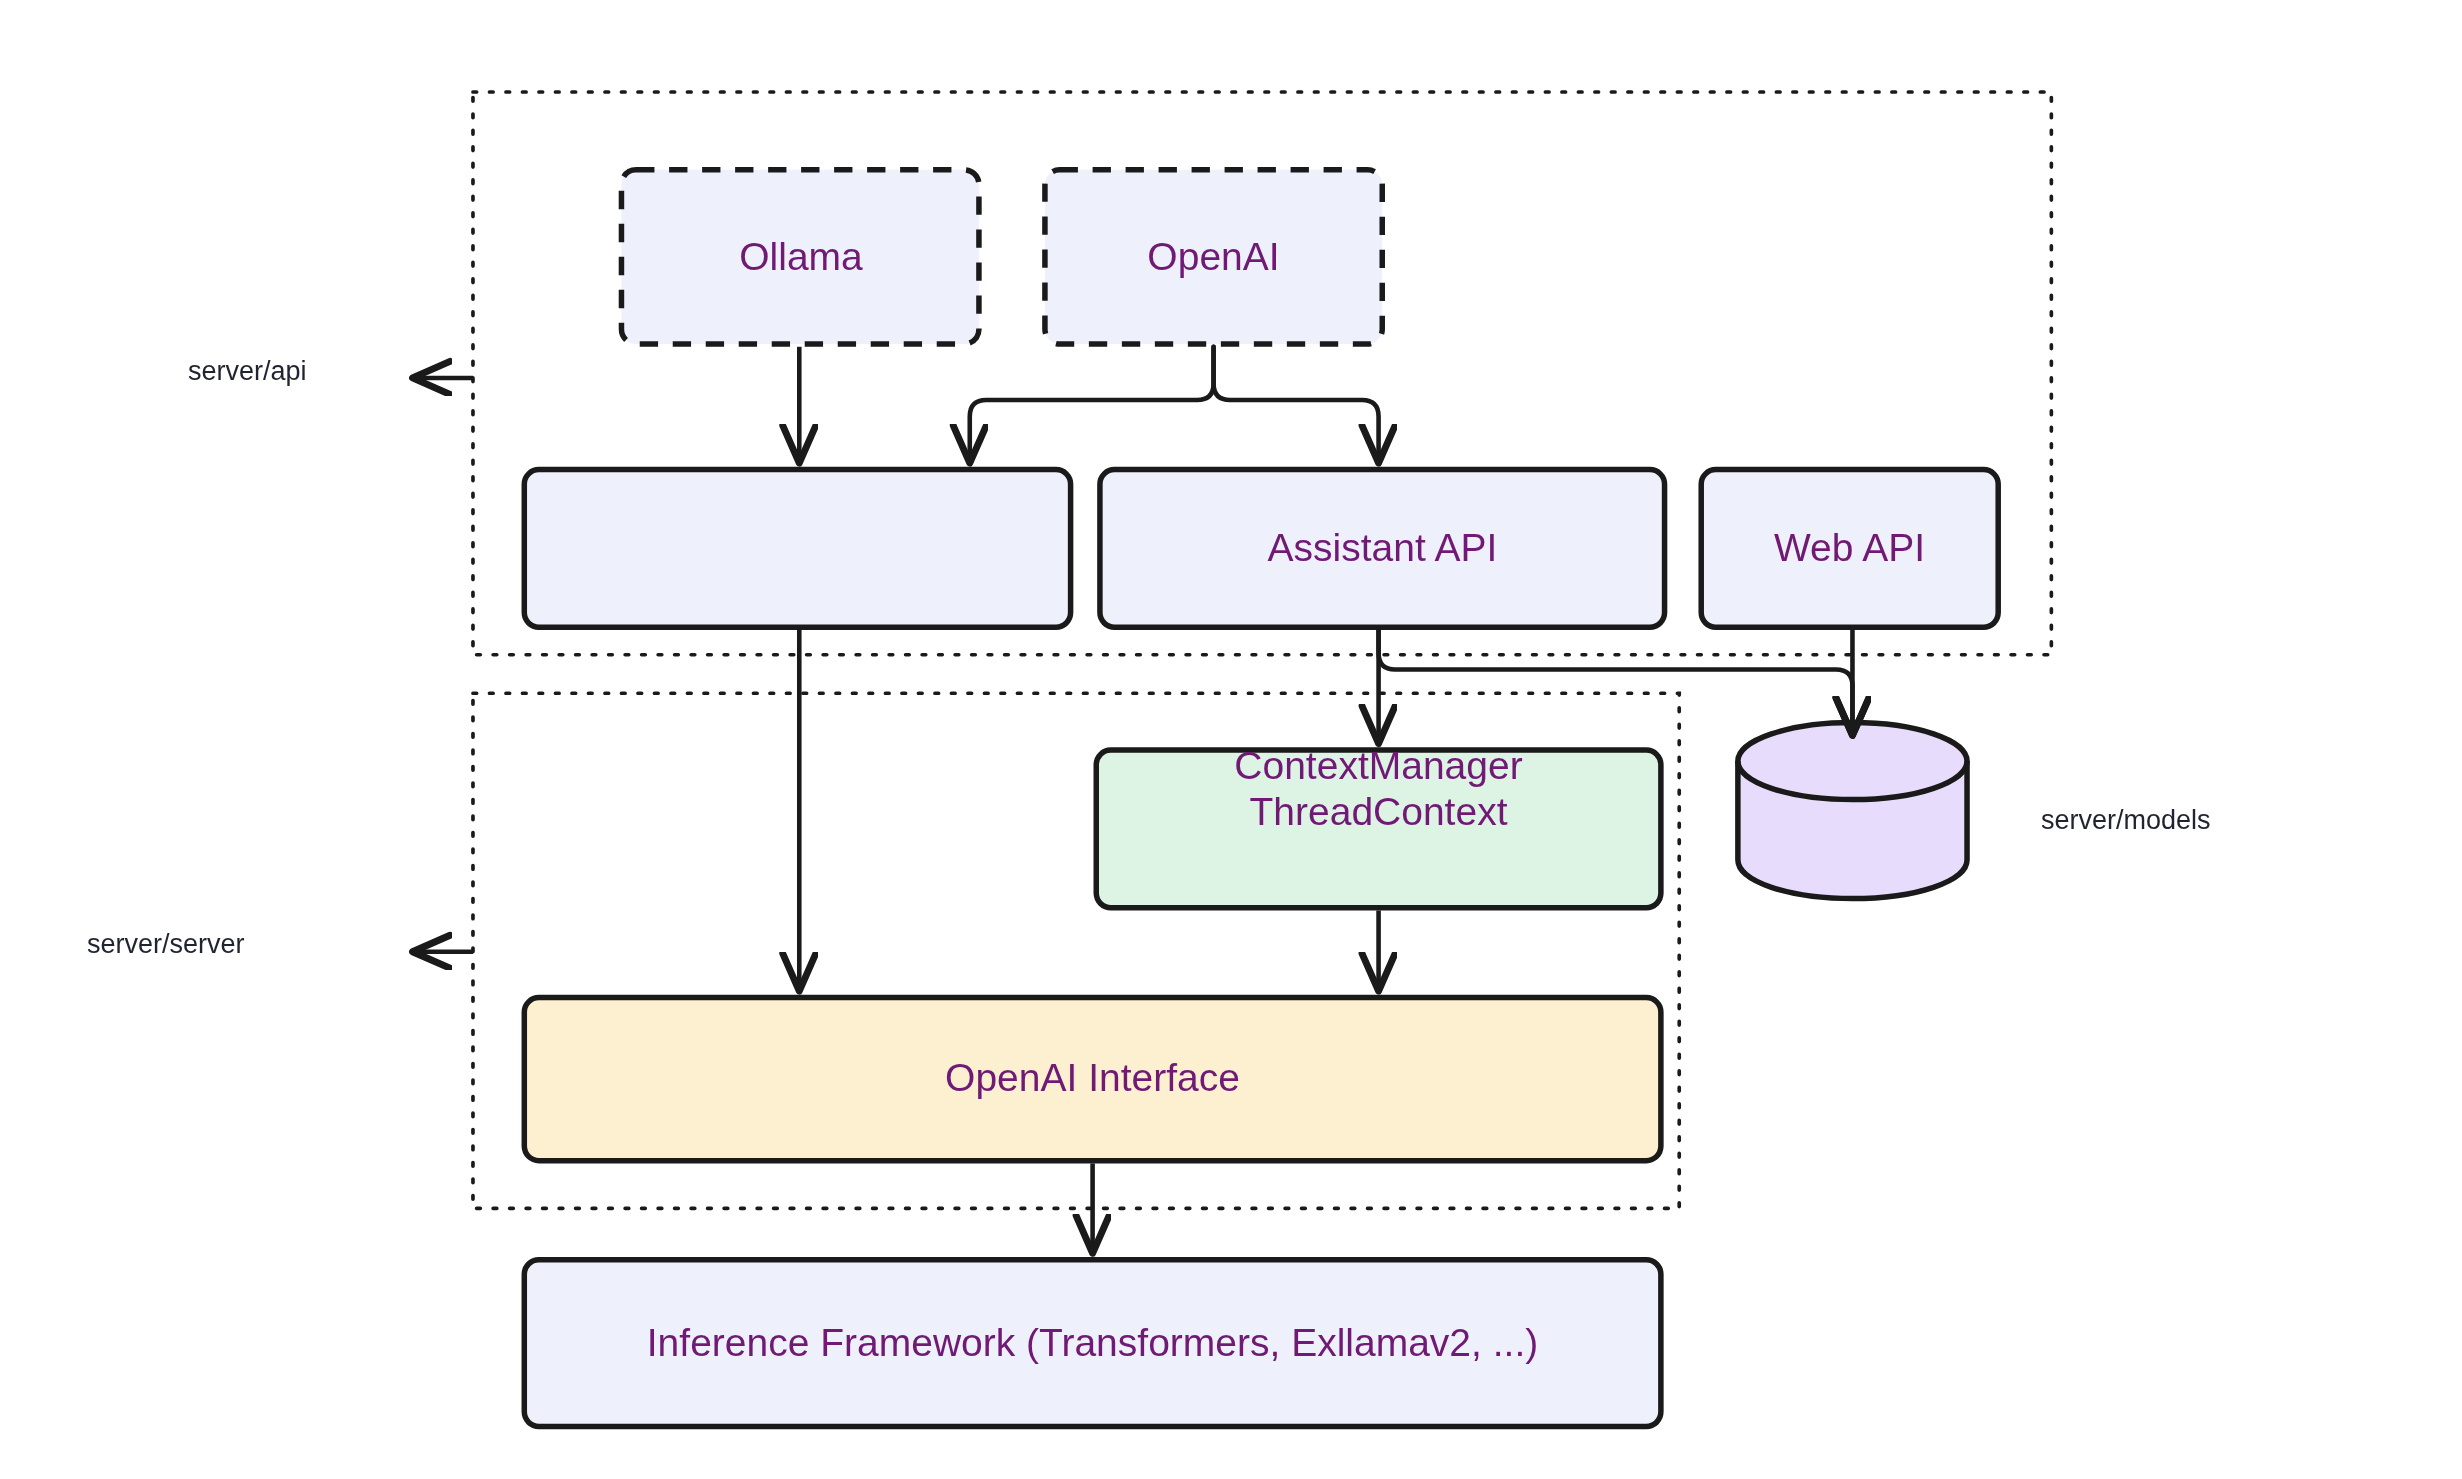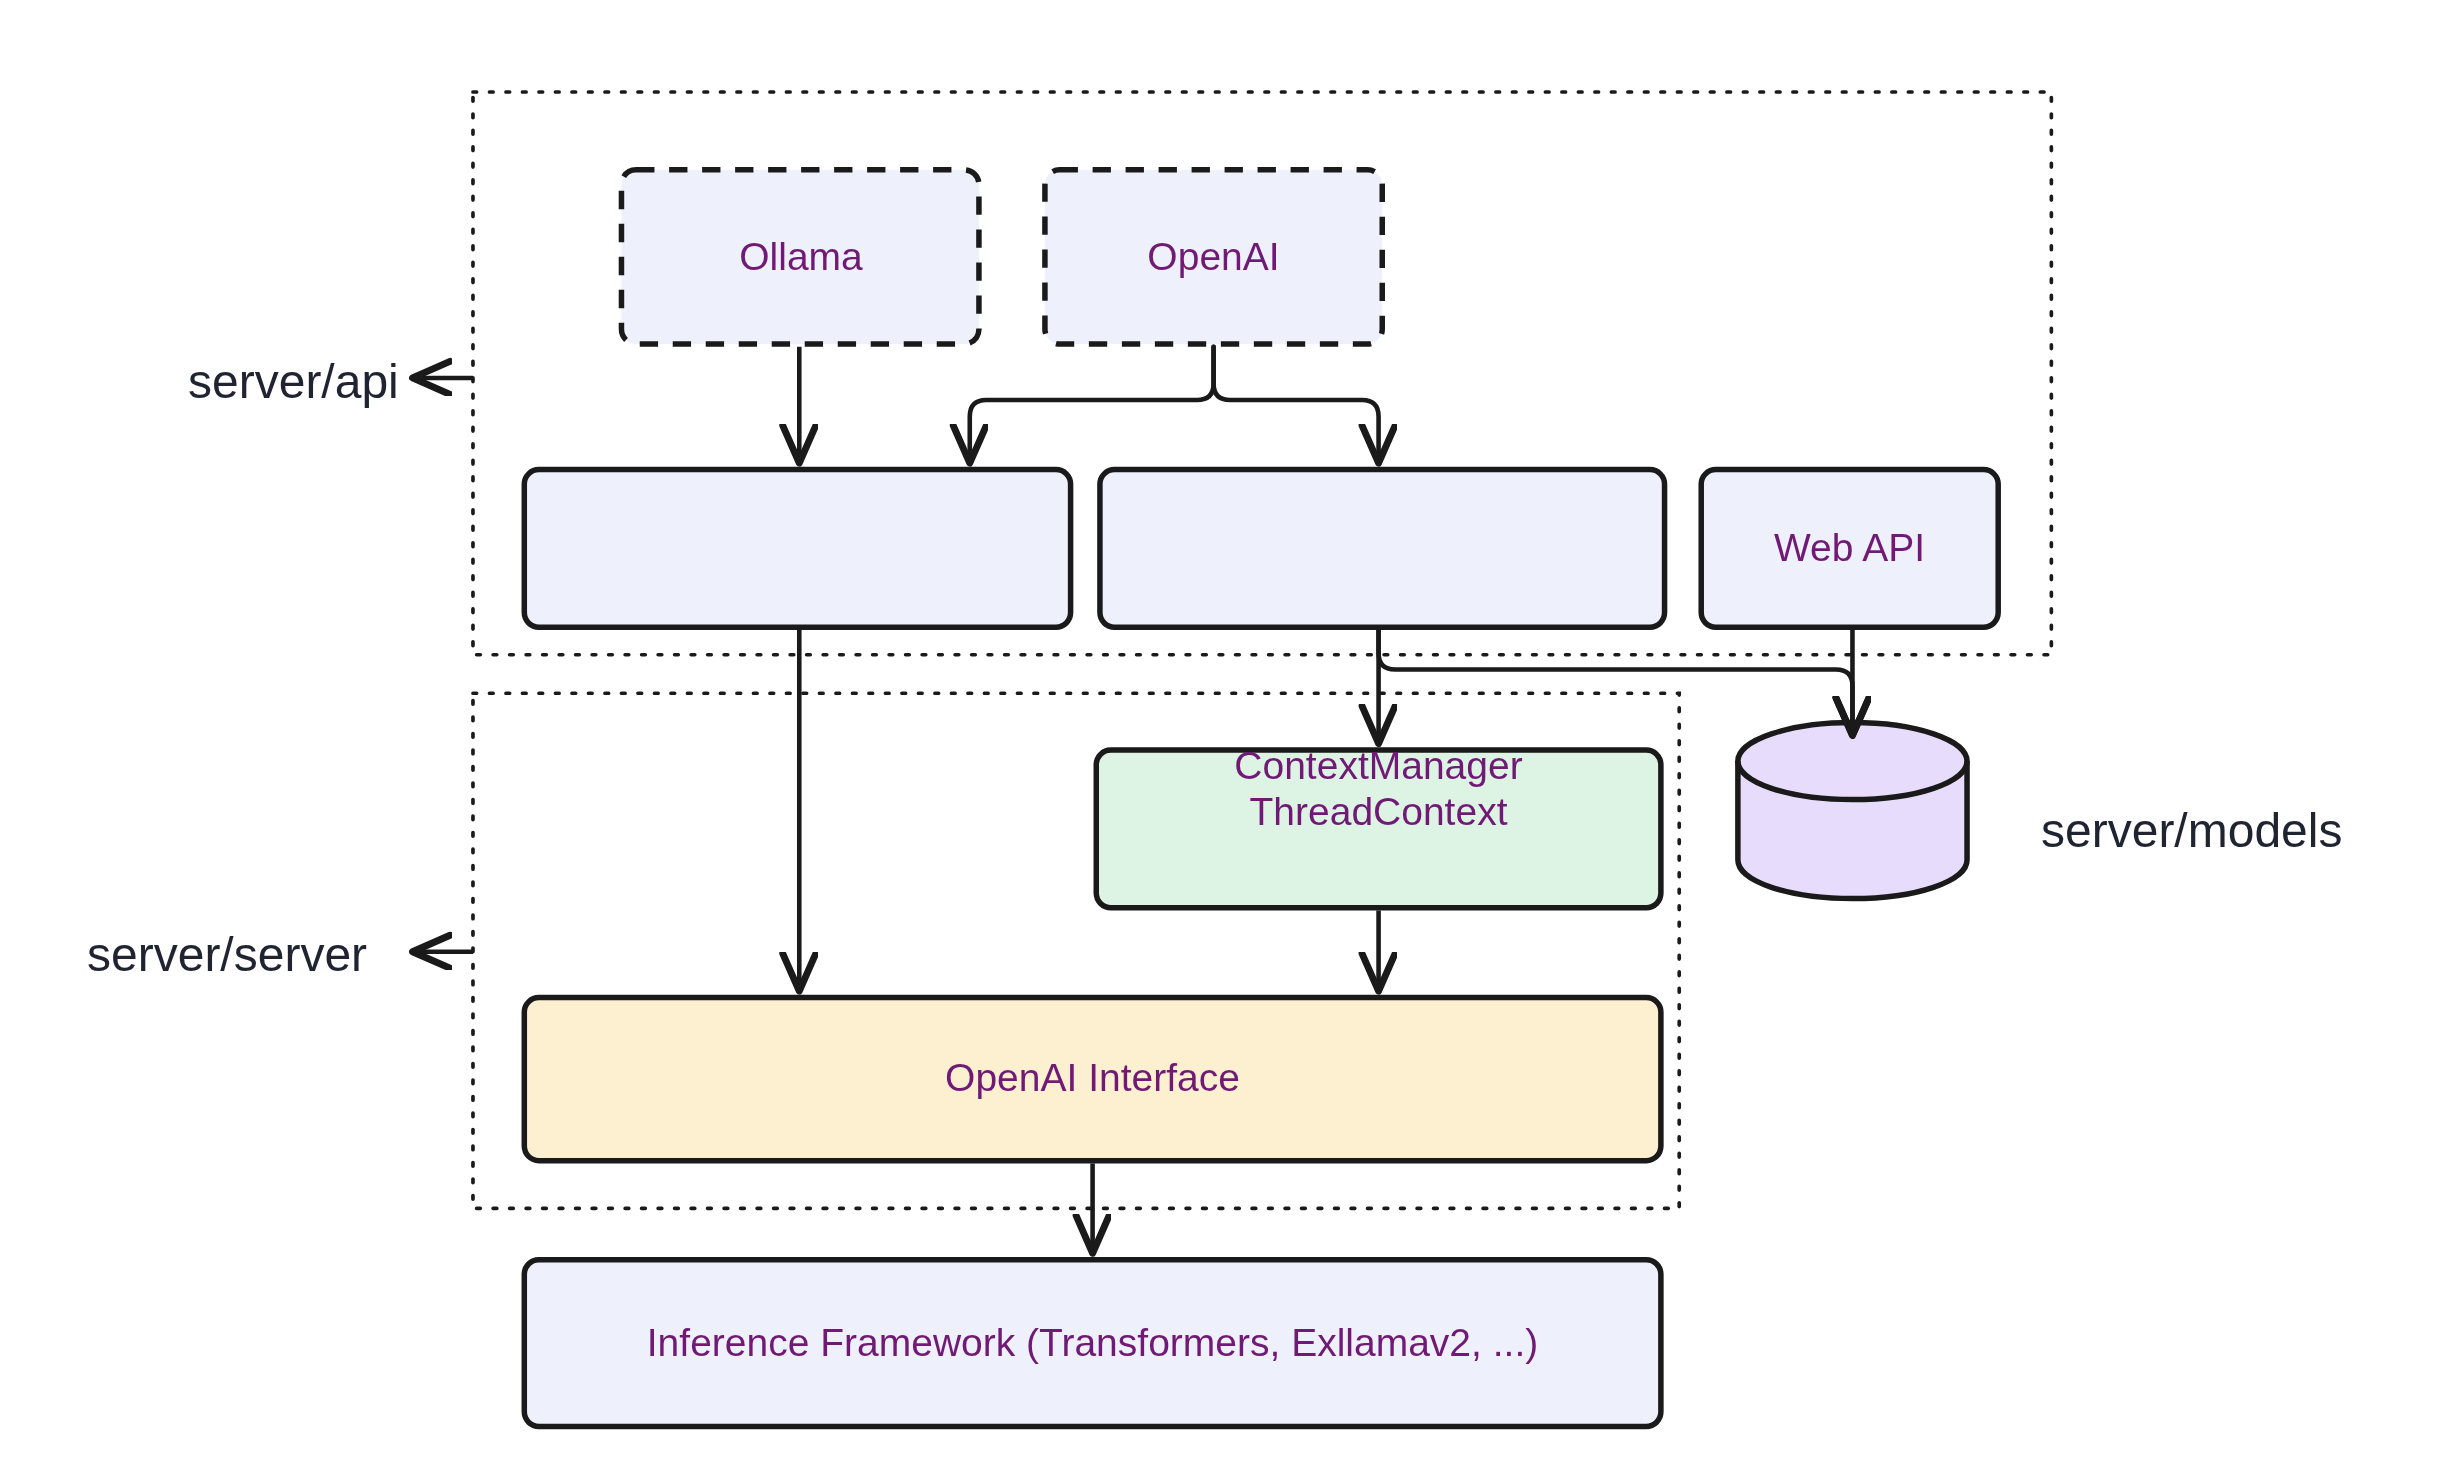--- a/index.html
+++ b/index.html
@@ -19,21 +19,21 @@
   }
   svg#diagram {
     position: absolute;
     left: 0;
     top: 0;
     width: 2462px;
     height: 1480px;
   }
   .grp-label {
     position: absolute;
-    font-size: 48px;
+    font-size: 27px;
     color: #1f2430;
     white-space: nowrap;
     line-height: 1;
   }
   .node-text {
     position: absolute;
     display: flex;
     flex-direction: column;
     align-items: center;
     justify-content: center;
@@ -116,20 +116,21 @@
 
   <div class="grp-label" style="left:87px; top:931px;">server/server</div>
 
   <div class="grp-label" style="left:2041px; top:807px;text-align:center;">server/models</div>
 
   <div class="node-text" style="left:622px; top:170px; width:358px; height:174px;">Ollama</div>
 
   <div class="node-text" style="left:1045px; top:170px; width:337px; height:174px;">OpenAI</div>
 
 
+  <div class="node-text" style="left:1100px; top:469px; width:565px; height:158px;">Assistant API</div>
 
   <div class="node-text" style="left:1701px; top:469px; width:297px; height:158px;">Web API</div>
 
   <div class="node-text" style="left:1096px; top:710px; width:565px; height:158px;">
     <span>ContextManager</span>
     <span>ThreadContext</span>
   </div>
 
 
   <div class="node-text" style="left:524px; top:997px; width:1137px; height:163px;">OpenAI Interface</div>

